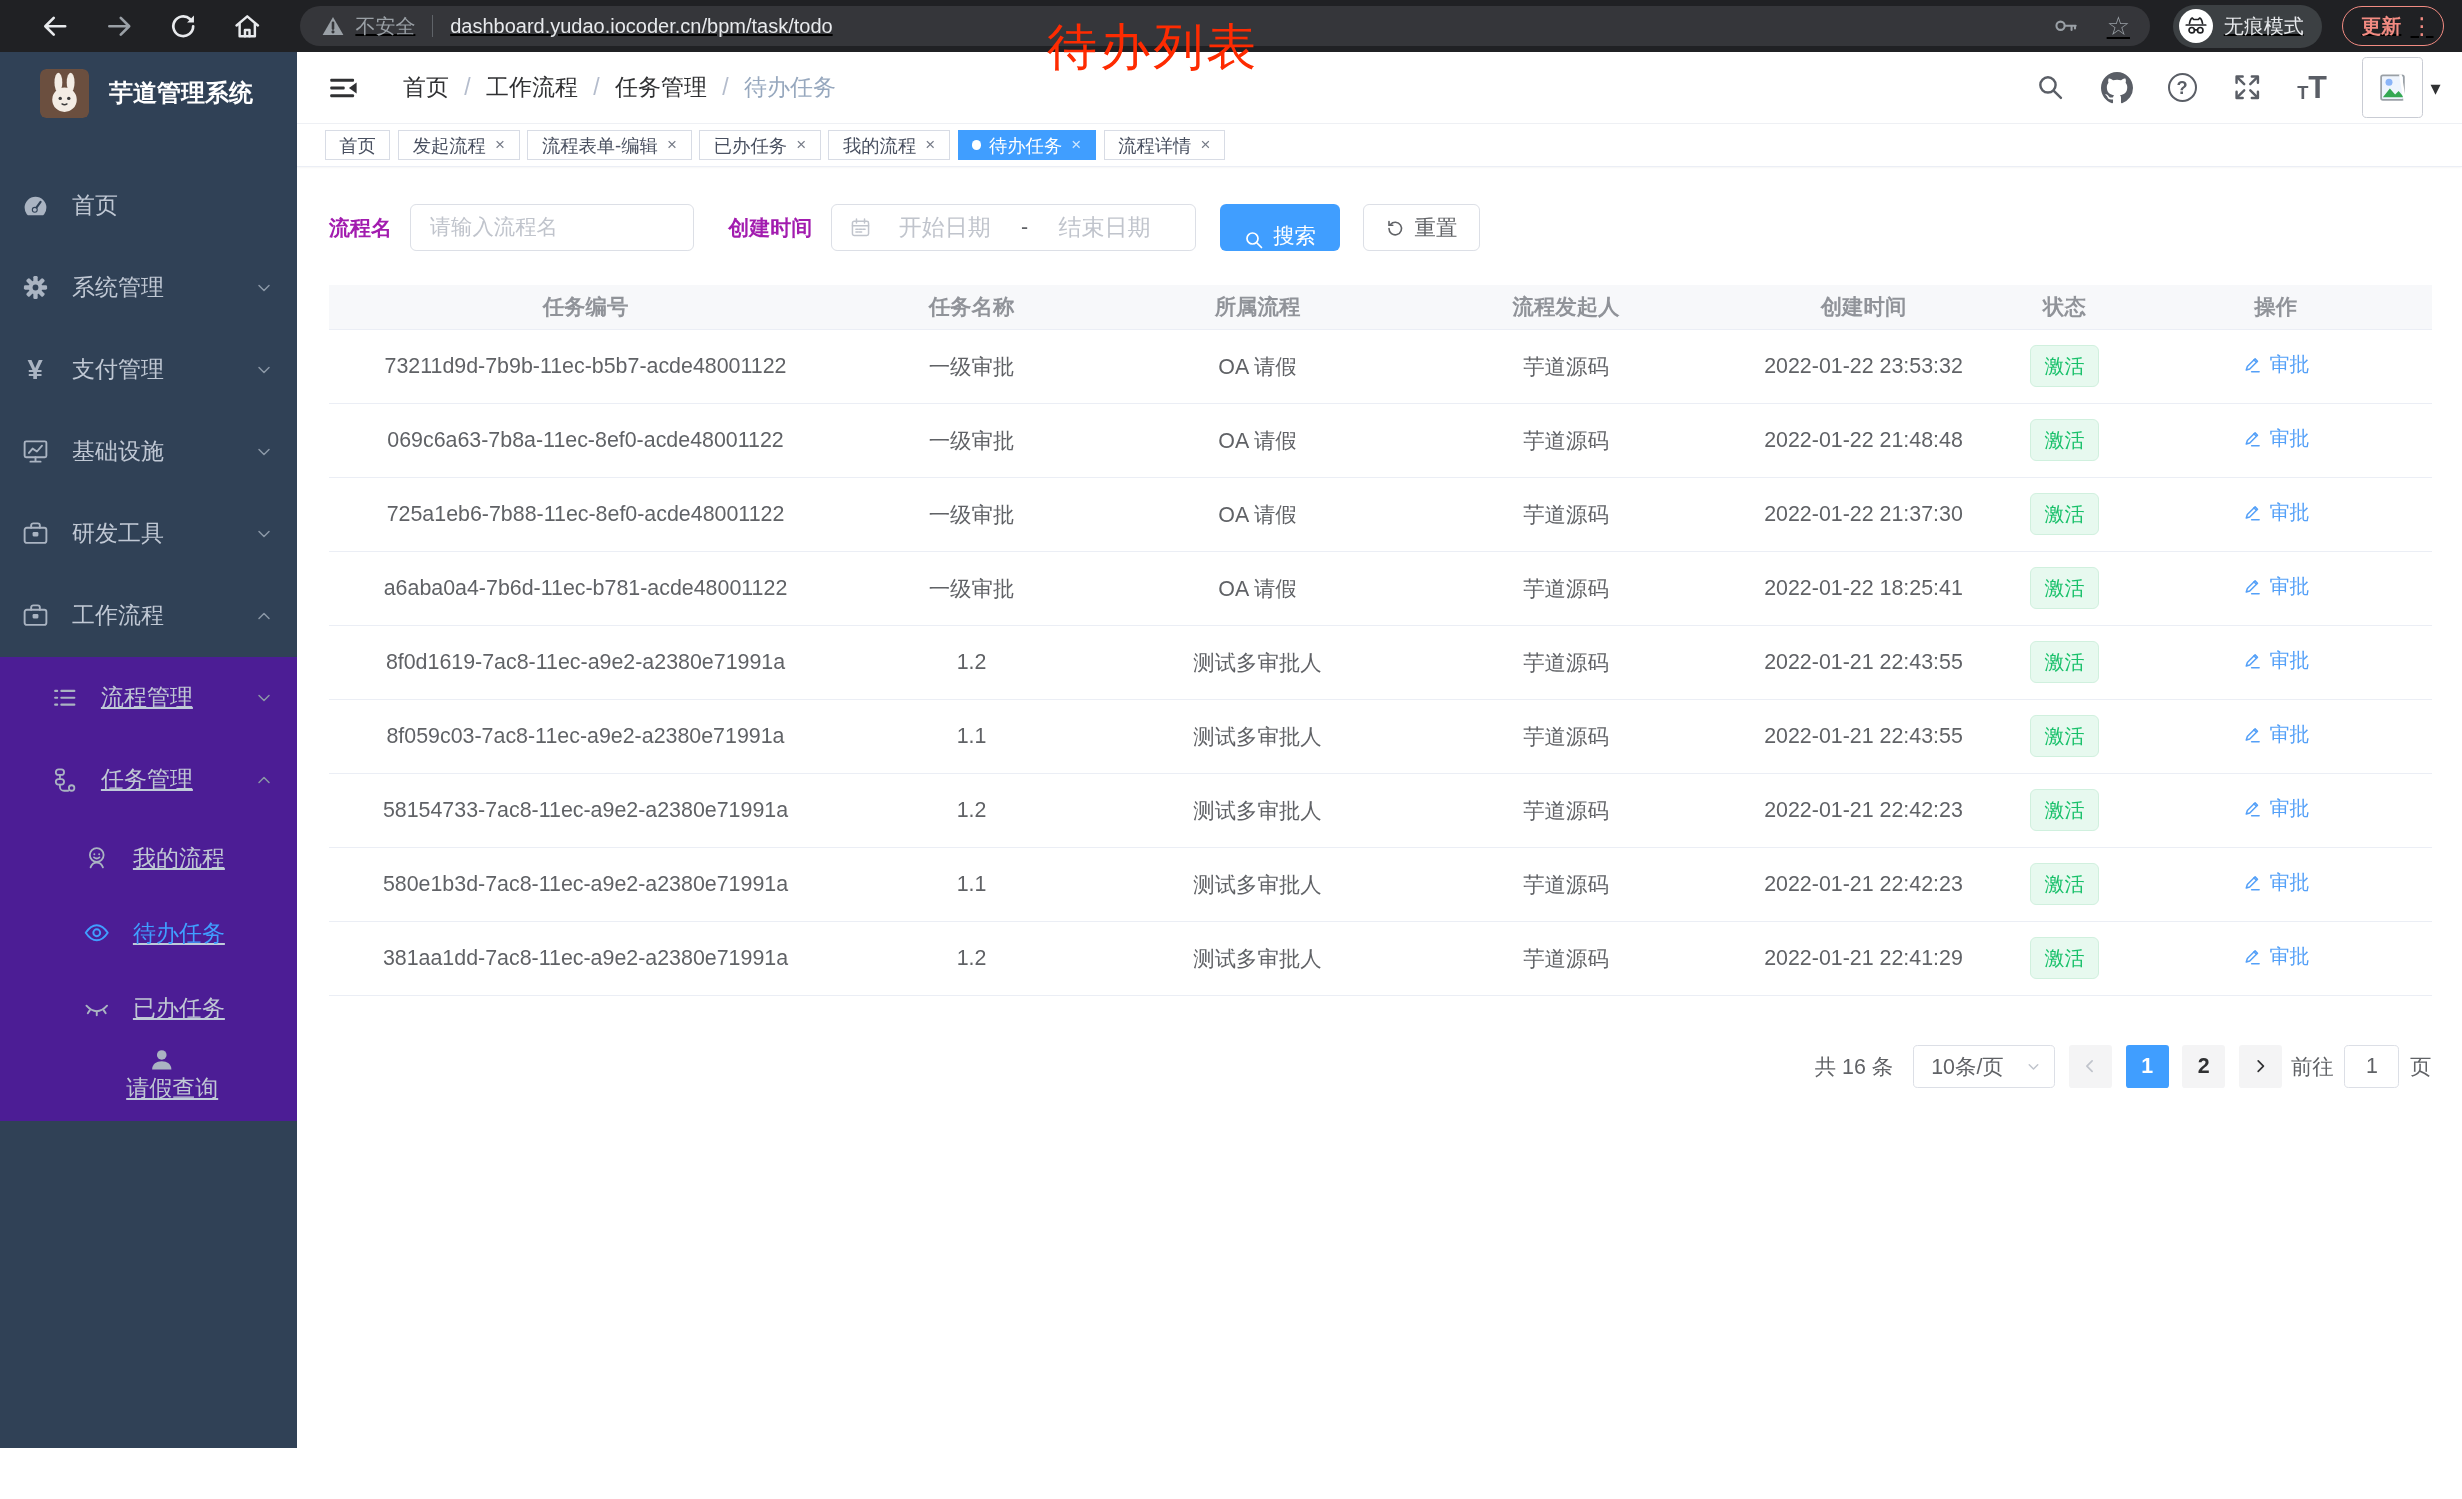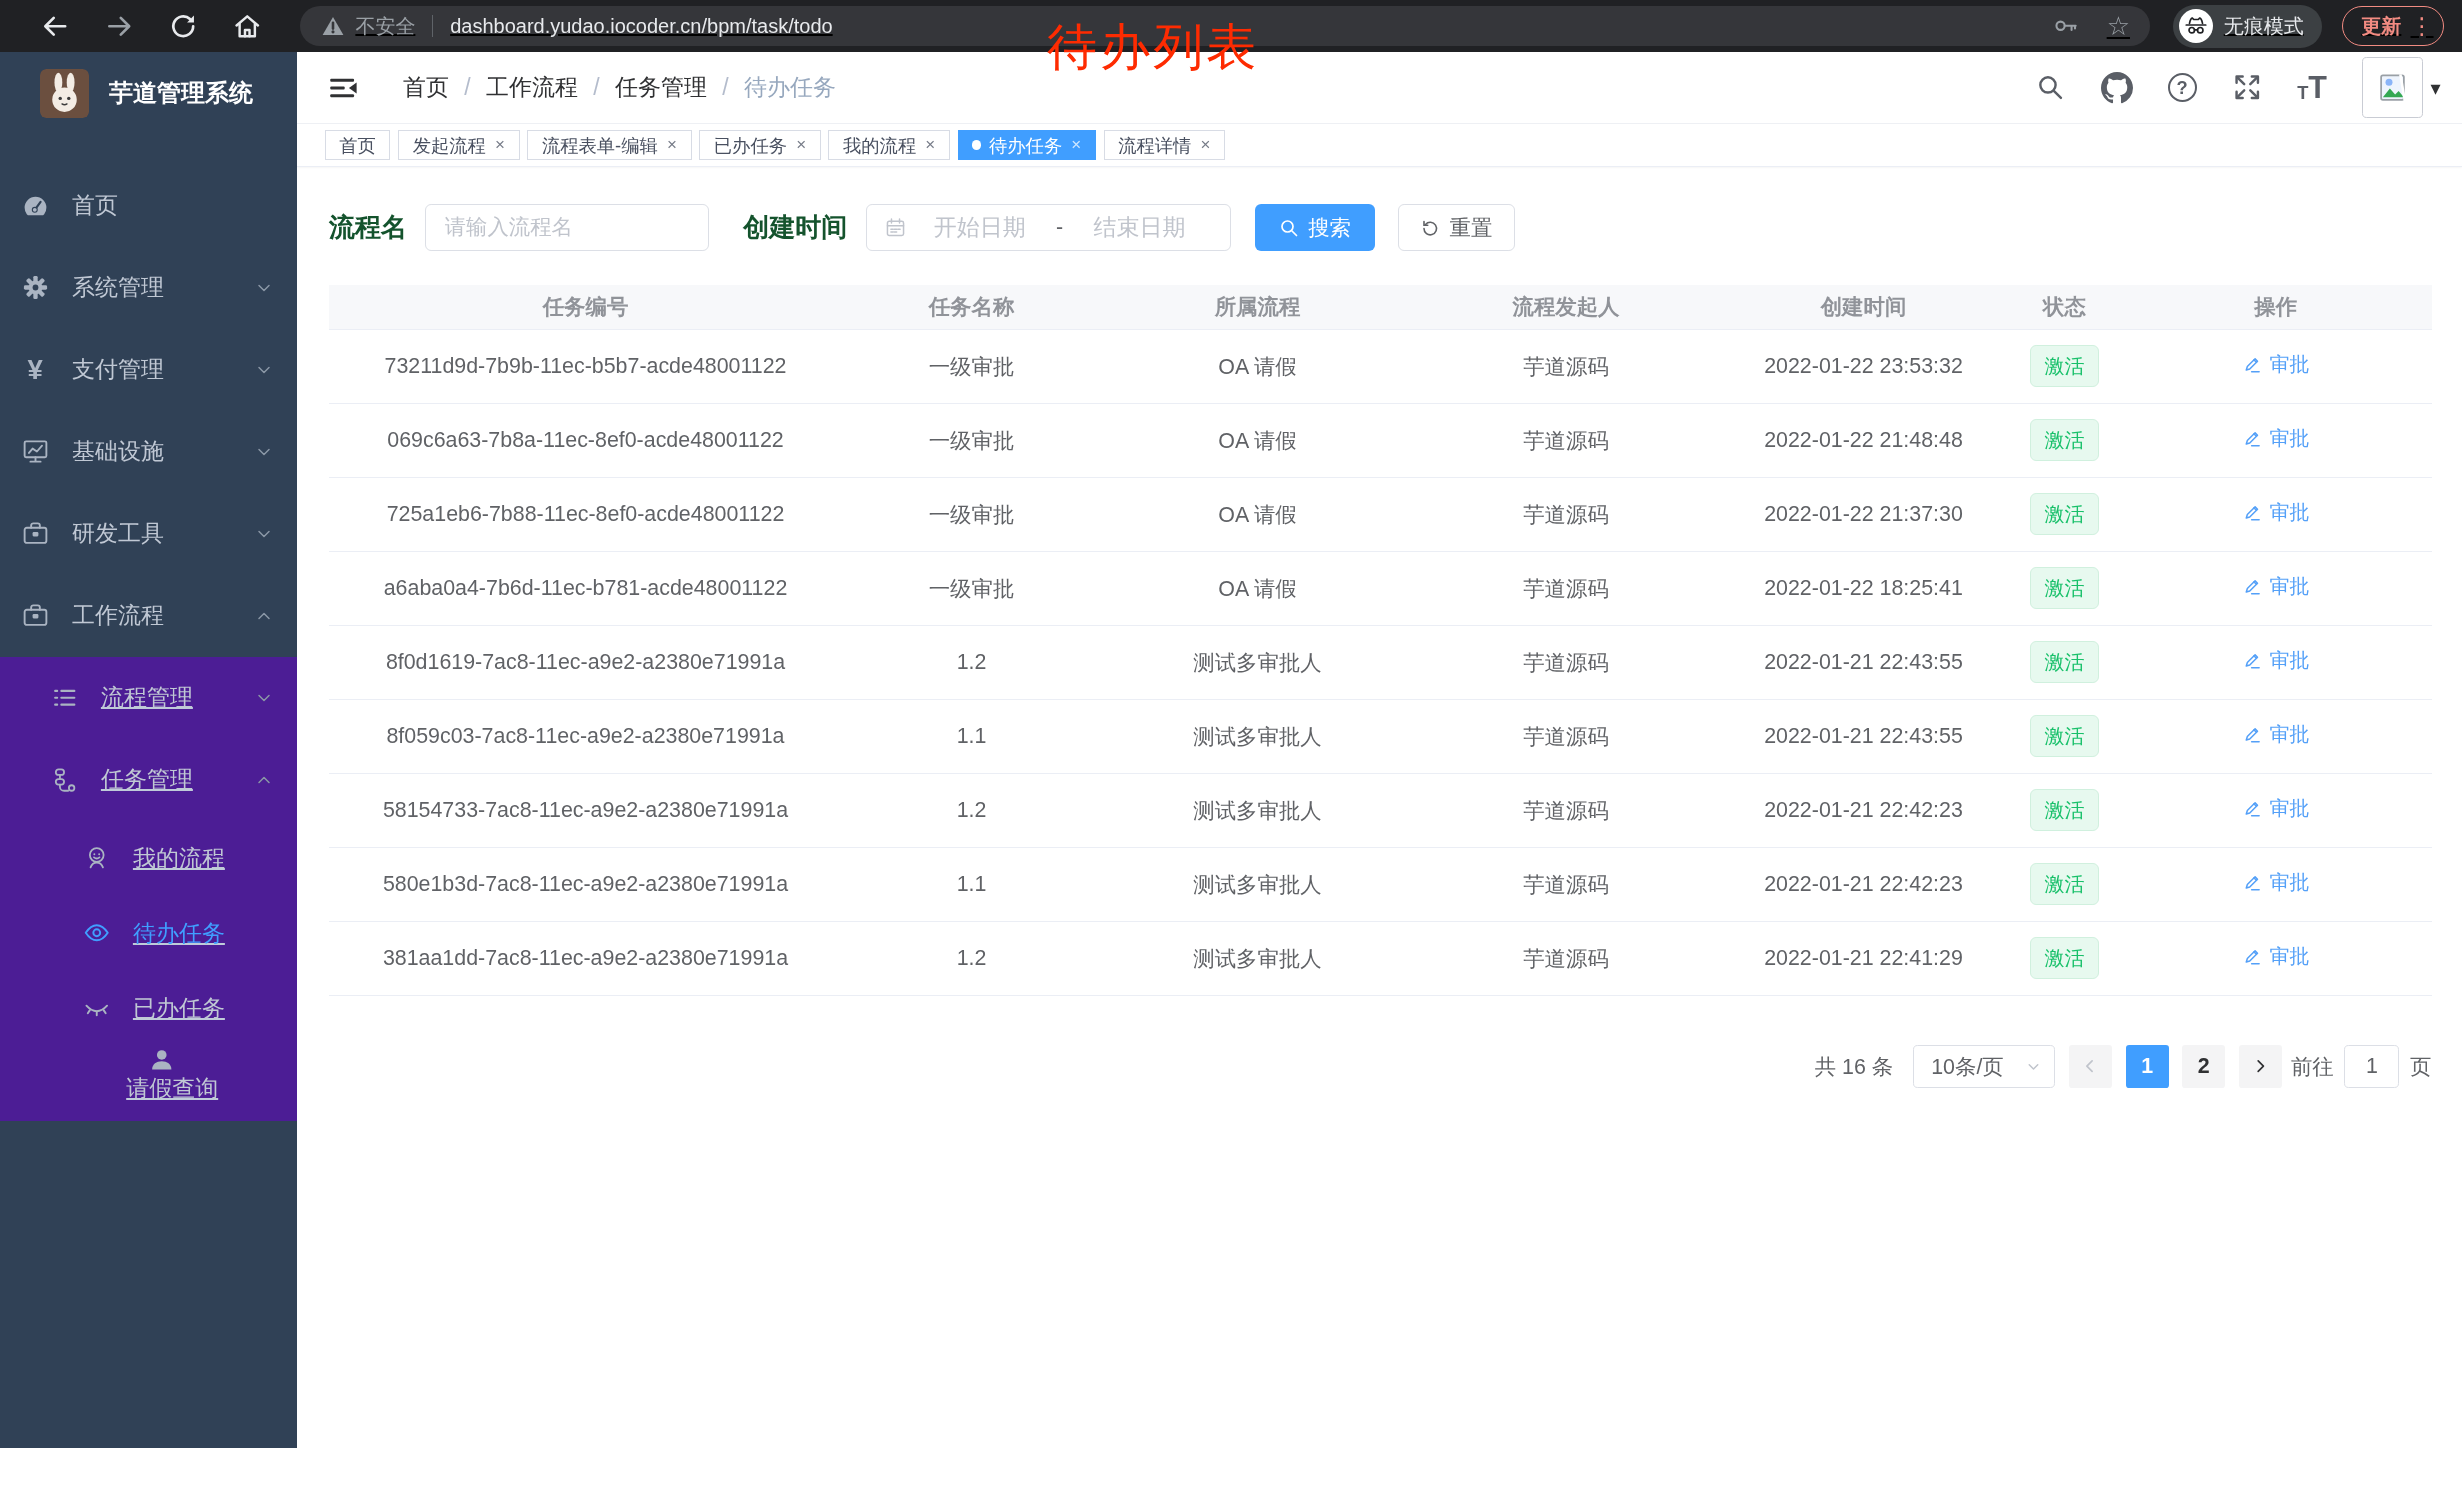--- a/index.html
+++ b/index.html
@@ -65,30 +65,30 @@
   .tags-row { height:43px; display:flex; align-items:center; padding-left:27.5px; background:#fff; border-bottom:0.8px solid #ebeef5; box-shadow:0 0.8px 2.3px rgba(0,0,0,0.06); }
   .tab { height:30.5px; border:0.8px solid #d8dce5; background:#fff; color:#495060; font-size:18.3px; display:inline-flex; align-items:center; padding:0 13.7px; margin-right:7.6px; cursor:pointer; white-space:nowrap; }
   .tab .dot { display:none; }
   .tab .tab-close { font-size:17px; margin-left:9.2px; color:inherit; opacity:.75; }
   .tab.active { background:#409eff; border-color:#409eff; color:#fff; }
   .tab.active .dot { display:inline-block; width:9.2px; height:9.2px; border-radius:50%; background:#fff; margin-right:7.6px; }
 
   
   .content { padding:37px 30.5px 0 32px; flex:1; }
   .filters { display:flex; align-items:center; }
-  .f-label { font-size:26px; font-weight:600; color:#14532d; margin-right:18.3px; white-space:nowrap; }
+  .f-label { font-size:21px; font-weight:600; color:#a21caf; margin-right:18.3px; white-space:nowrap; }
   .text-input { width:284px; height:47px; border:0.8px solid #dcdfe6; border-radius:6.1px; padding:0 18.3px; font-size:21.4px; color:#606266; font-family:inherit; outline:none; }
   .text-input::placeholder { color:#c0c4cc; }
   .gap { width:34px; flex:none; }
   .date-box { width:365px; height:47px; border:0.8px solid #dcdfe6; border-radius:6.1px; display:flex; align-items:center; padding:0 17px; }
   .date-box .cal { color:#c0c4cc; display:flex; flex:none; }
   .date-box .ph { flex:1; text-align:center; font-size:23px; color:#c0c4cc; white-space:nowrap; }
   .date-box .dash { color:#606266; font-size:21.4px; padding:0 3.1px; }
   .btn { height:47px; display:inline-flex; align-items:center; border-radius:6.1px; font-size:21.4px; cursor:pointer; border:0.8px solid transparent; }
-  .btn-primary { background:#409eff; color:#fff; padding:0 23px; margin-left:24.4px; }
+  .btn-primary { background:#409eff; color:#fff; padding:0 23px; margin-left:24.4px;align-items:flex-end; }
   .btn-plain { background:#fff; color:#606266; border-color:#dcdfe6; padding:0 21.4px; margin-left:23px; }
   .btn .b-icon { display:flex; margin-right:9.2px; }
 
   
   table.grid { width:100%; border-collapse:collapse; table-layout:fixed; margin-top:34px; }
   table.grid th { height:44px; background:#f7f8fa; color:#909399; font-size:21.4px; font-weight:600; text-align:center; white-space:nowrap; }
   table.grid td { height:74px; font-size:21.4px; color:#606266; text-align:center; border-bottom:0.8px solid #ebeef5; white-space:nowrap; overflow:hidden; }
   table.grid tbody tr:first-child td { border-top:0.8px solid #ebeef5; }
   .badge { display:inline-block; padding:7.6px 13.7px; background:#e7f9ef; color:#18c06a; border:0.8px solid #d0f0de; border-radius:6.1px; font-size:20px; line-height:1.2; }
   .action-link { display:inline-flex; align-items:center; color:#54a0f8; font-size:20px; cursor:pointer; text-decoration:none; }

